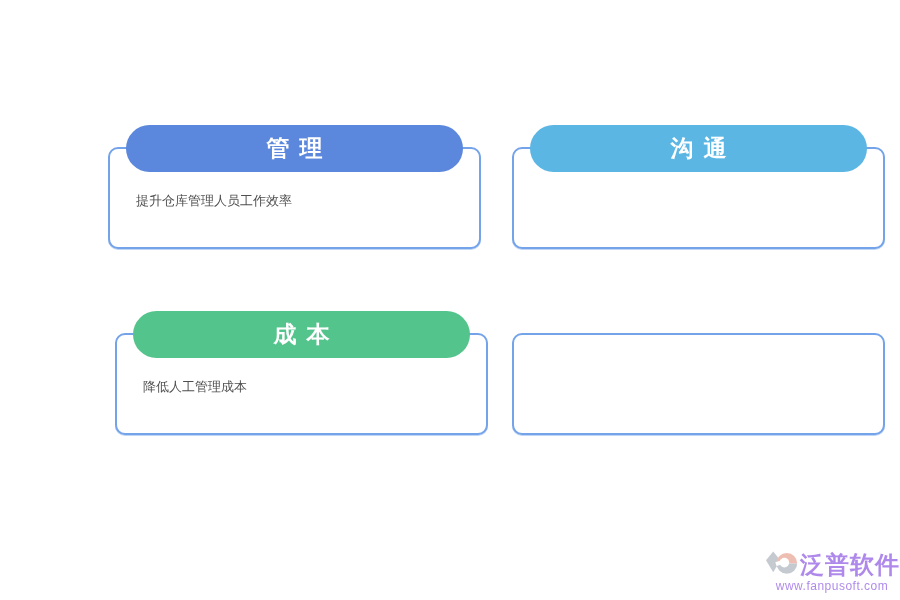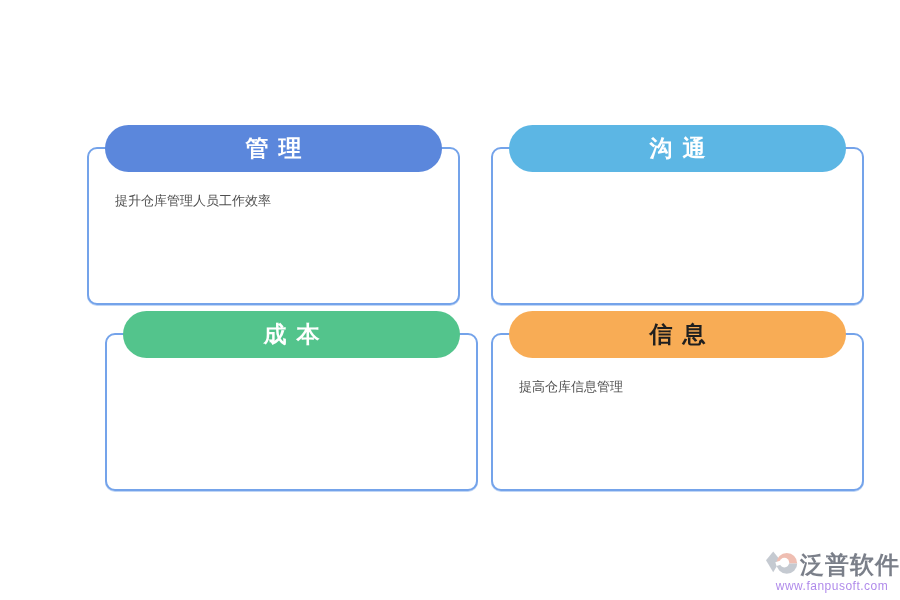--- a/index.html
+++ b/index.html
@@ -1,21 +1,21 @@
 <!DOCTYPE html>
 <html><head>
 <meta charset="utf-8">
 <style>
   html,body{margin:0;padding:0;}
   body{
     width:900px;height:600px;position:relative;overflow:hidden;
     background:#ffffff;
     font-family:"Liberation Sans","DejaVu Sans",sans-serif;
   }
-  .card{position:absolute;width:373px;height:180px;}
+  .card{position:absolute;width:373px;height:124px;margin-left:21px;}
   .card-box{
     position:absolute;left:0;top:22px;right:0;bottom:0;
     background:#ffffff;
     border:2px solid #74a3ea;
     border-radius:10px;
     box-shadow:0 1px 0 rgba(116,163,234,.45);
   }
   .pill{
     position:absolute;left:18px;right:18px;top:0;height:47px;
     border-radius:24px;
@@ -24,21 +24,21 @@
     letter-spacing:10px;text-indent:10px;
     z-index:2;
   }
   .card-body{
     position:absolute;left:28px;right:20px;top:68px;
     font-size:13px;line-height:1.3;
     z-index:2;
   }
   .c1{left:87px;top:125px;}
   .c2{left:491px;top:125px;}
-  .c3{left:105px;top:311px;}
+  .c3{left:94px;top:311px;}
   .c4{left:491px;top:311px;}
 
   .watermark{
     position:absolute;left:766px;top:548px;width:132px;
     opacity:.55;
   }
   .wm-row{display:flex;align-items:center;}
   .wm-icon{width:32px;height:34px;flex:0 0 auto;margin-right:2px;}
   .wm-brand{
     font-size:24px;font-weight:bold;letter-spacing:1px;white-space:nowrap;
@@ -58,33 +58,32 @@
 </div>
 
 <div class="card c2">
   <div class="card-box" style="border-color: rgb(116, 163, 234);"></div>
   <div class="pill" style="background-color: rgb(92, 182, 228); color: rgb(255, 255, 255); text-align: right;">沟通</div>
 </div>
 
 <div class="card c3">
   <div class="card-box" style="border-color: rgb(116, 163, 234);"></div>
   <div class="pill" style="background-color: rgb(83, 196, 140); color: rgb(255, 255, 255);">成本</div>
+  <div class="card-body" style="color: rgb(79, 79, 79);">降低人工管理成本</div>
 </div>
 
 <div class="card c4">
   <div class="card-box" style="border-color: rgb(116, 163, 234);"></div>
-  <div class="pill" style="background-color: rgb(248, 172, 85); color: rgb(31, 31, 31);">信息</div>
-  <div class="card-body" style="color: rgb(79, 79, 79);">提高仓库信息管理</div>
 </div>
 
 <div class="watermark">
   <div class="wm-row">
     <svg class="wm-icon" viewBox="0 0 40 42">
       <polygon points="9,4 18,15 9,30 0,15" fill="#97a0ad"></polygon>
       <path d="M13,19 A13,13 0 0 1 39,19 Z" fill="#e28a74"></path>
       <path d="M39,19 A13,13 0 0 1 13,19 Z" fill="#97a0ad"></path>
       <circle cx="23" cy="18" r="6" fill="#ffffff"></circle>
       <rect x="12" y="16" width="10" height="5" fill="#ffffff" transform="rotate(-18 17 18)"></rect>
     </svg>
-    <span class="wm-brand" style="color: #0f172a;">泛普软件</span>
+    <span class="wm-brand" style="color: #6d28d9;">泛普软件</span>
   </div>
   <div class="wm-url" style="color: #6d28d9;">www.fanpusoft.com</div>
 </div>
 
 </body></html>

